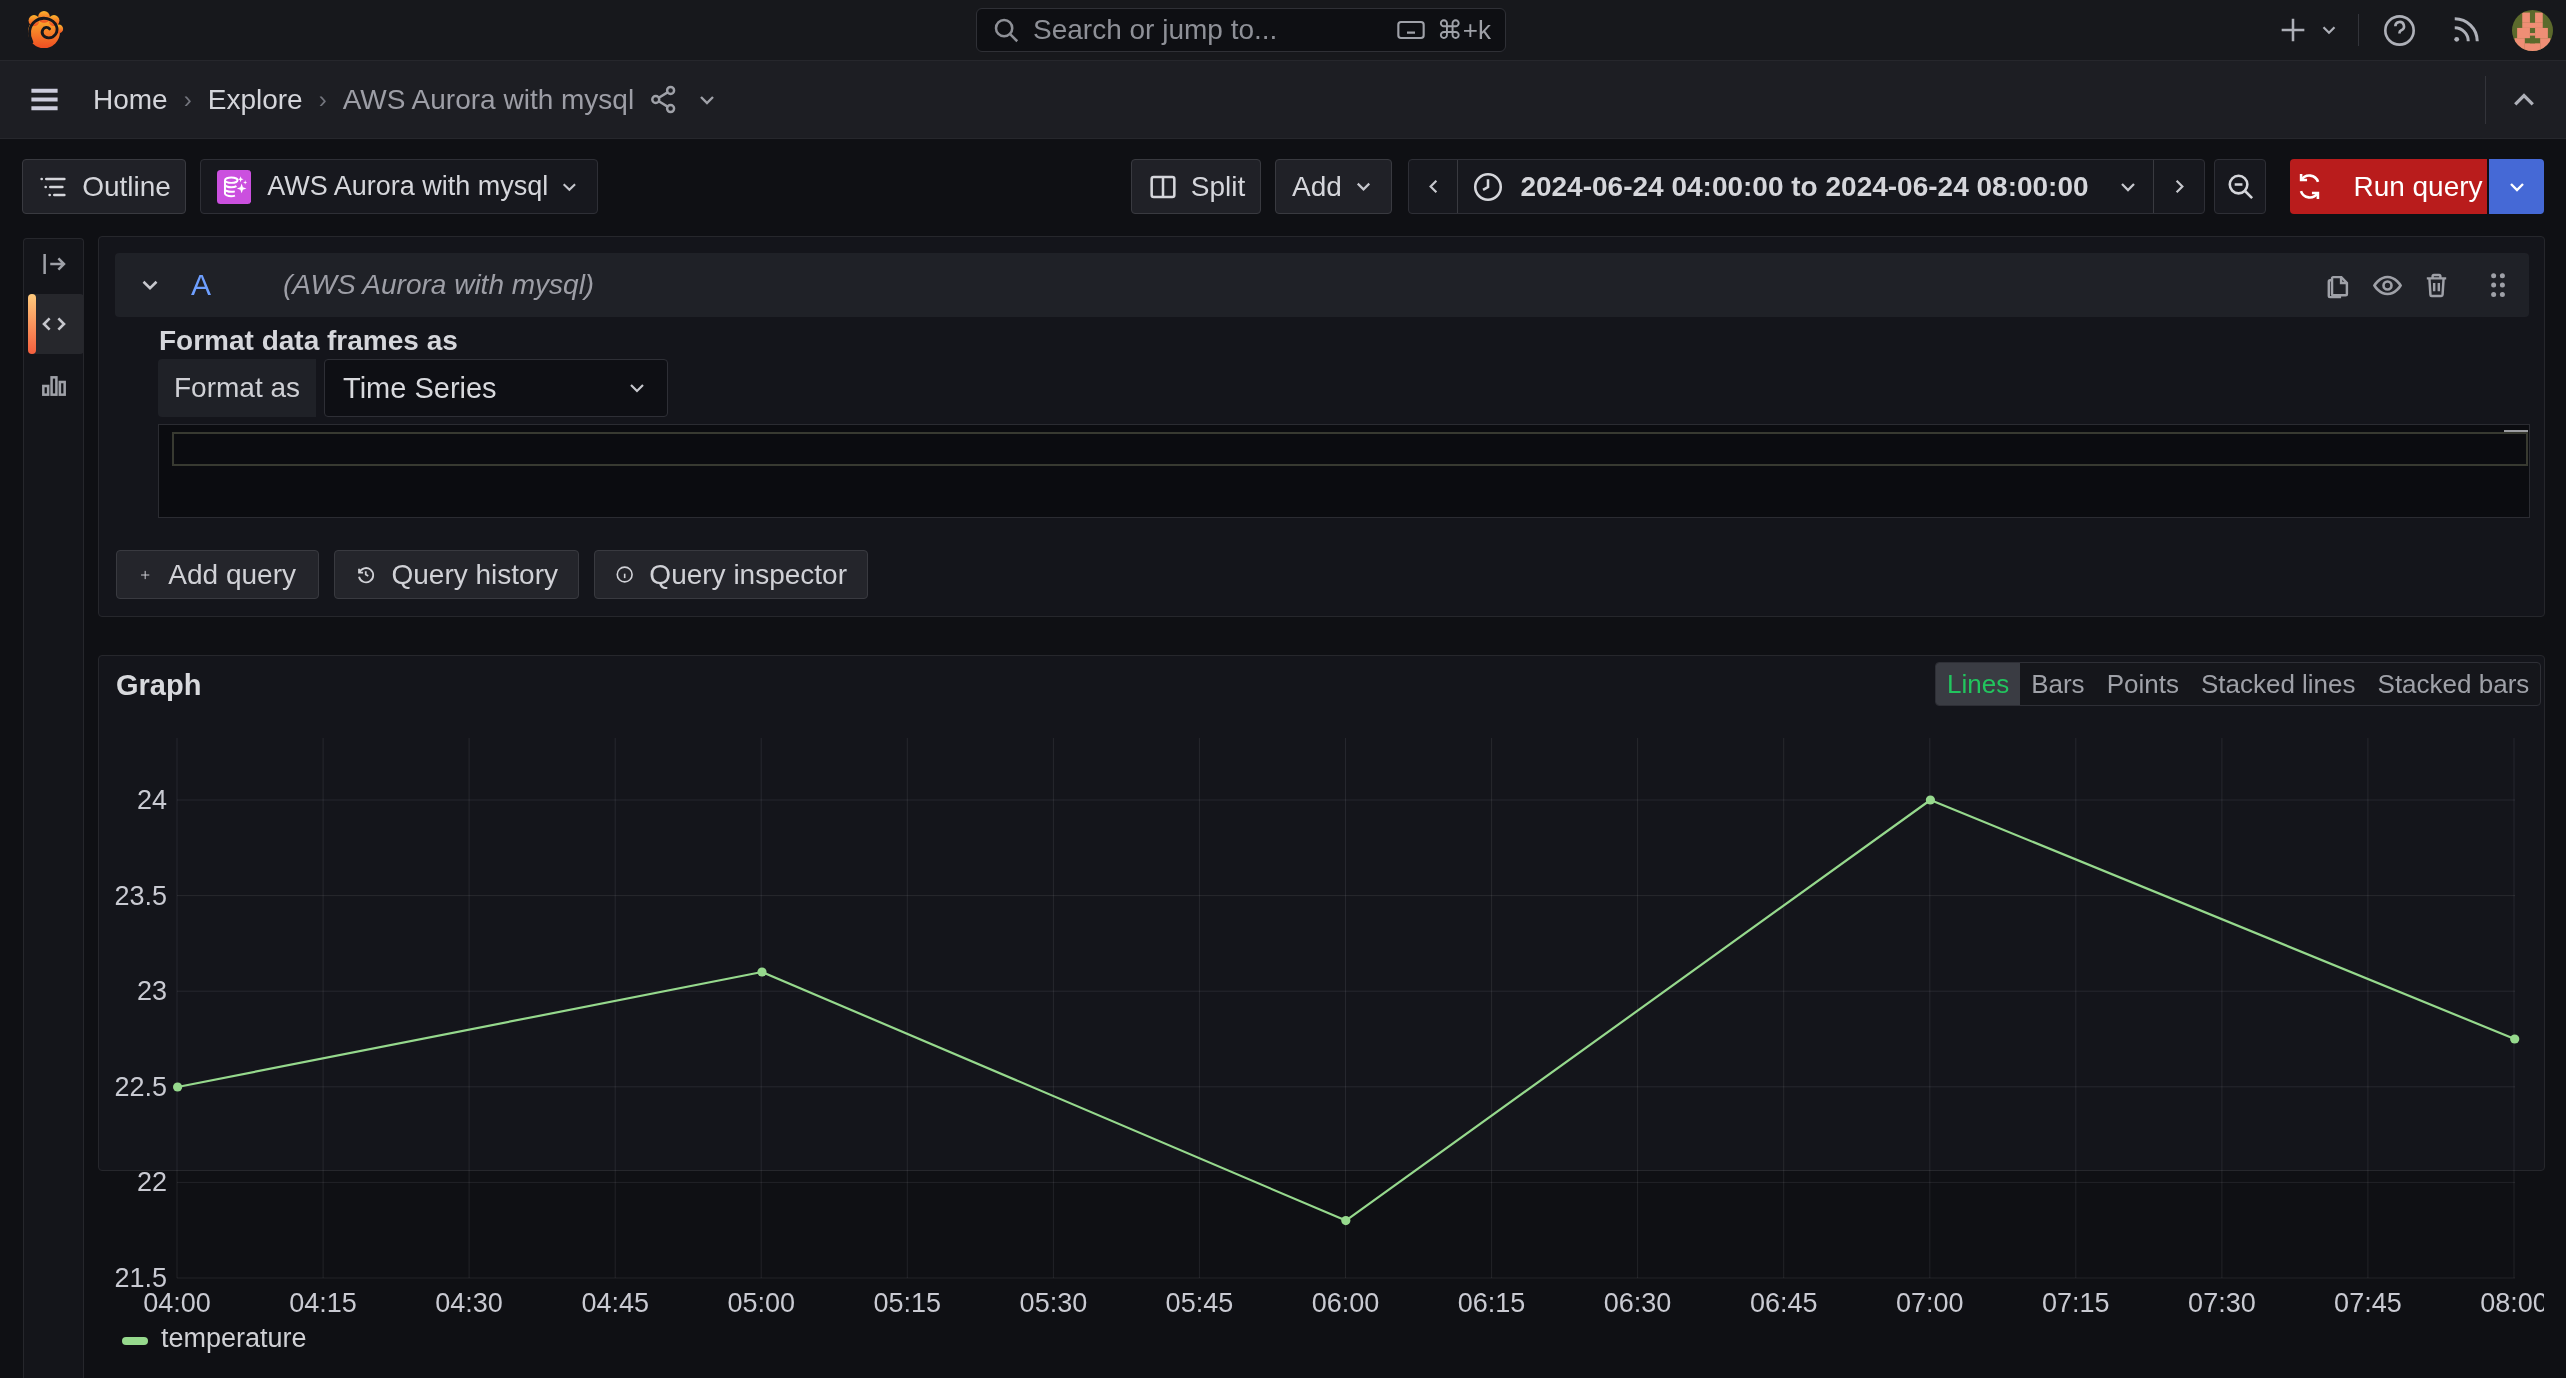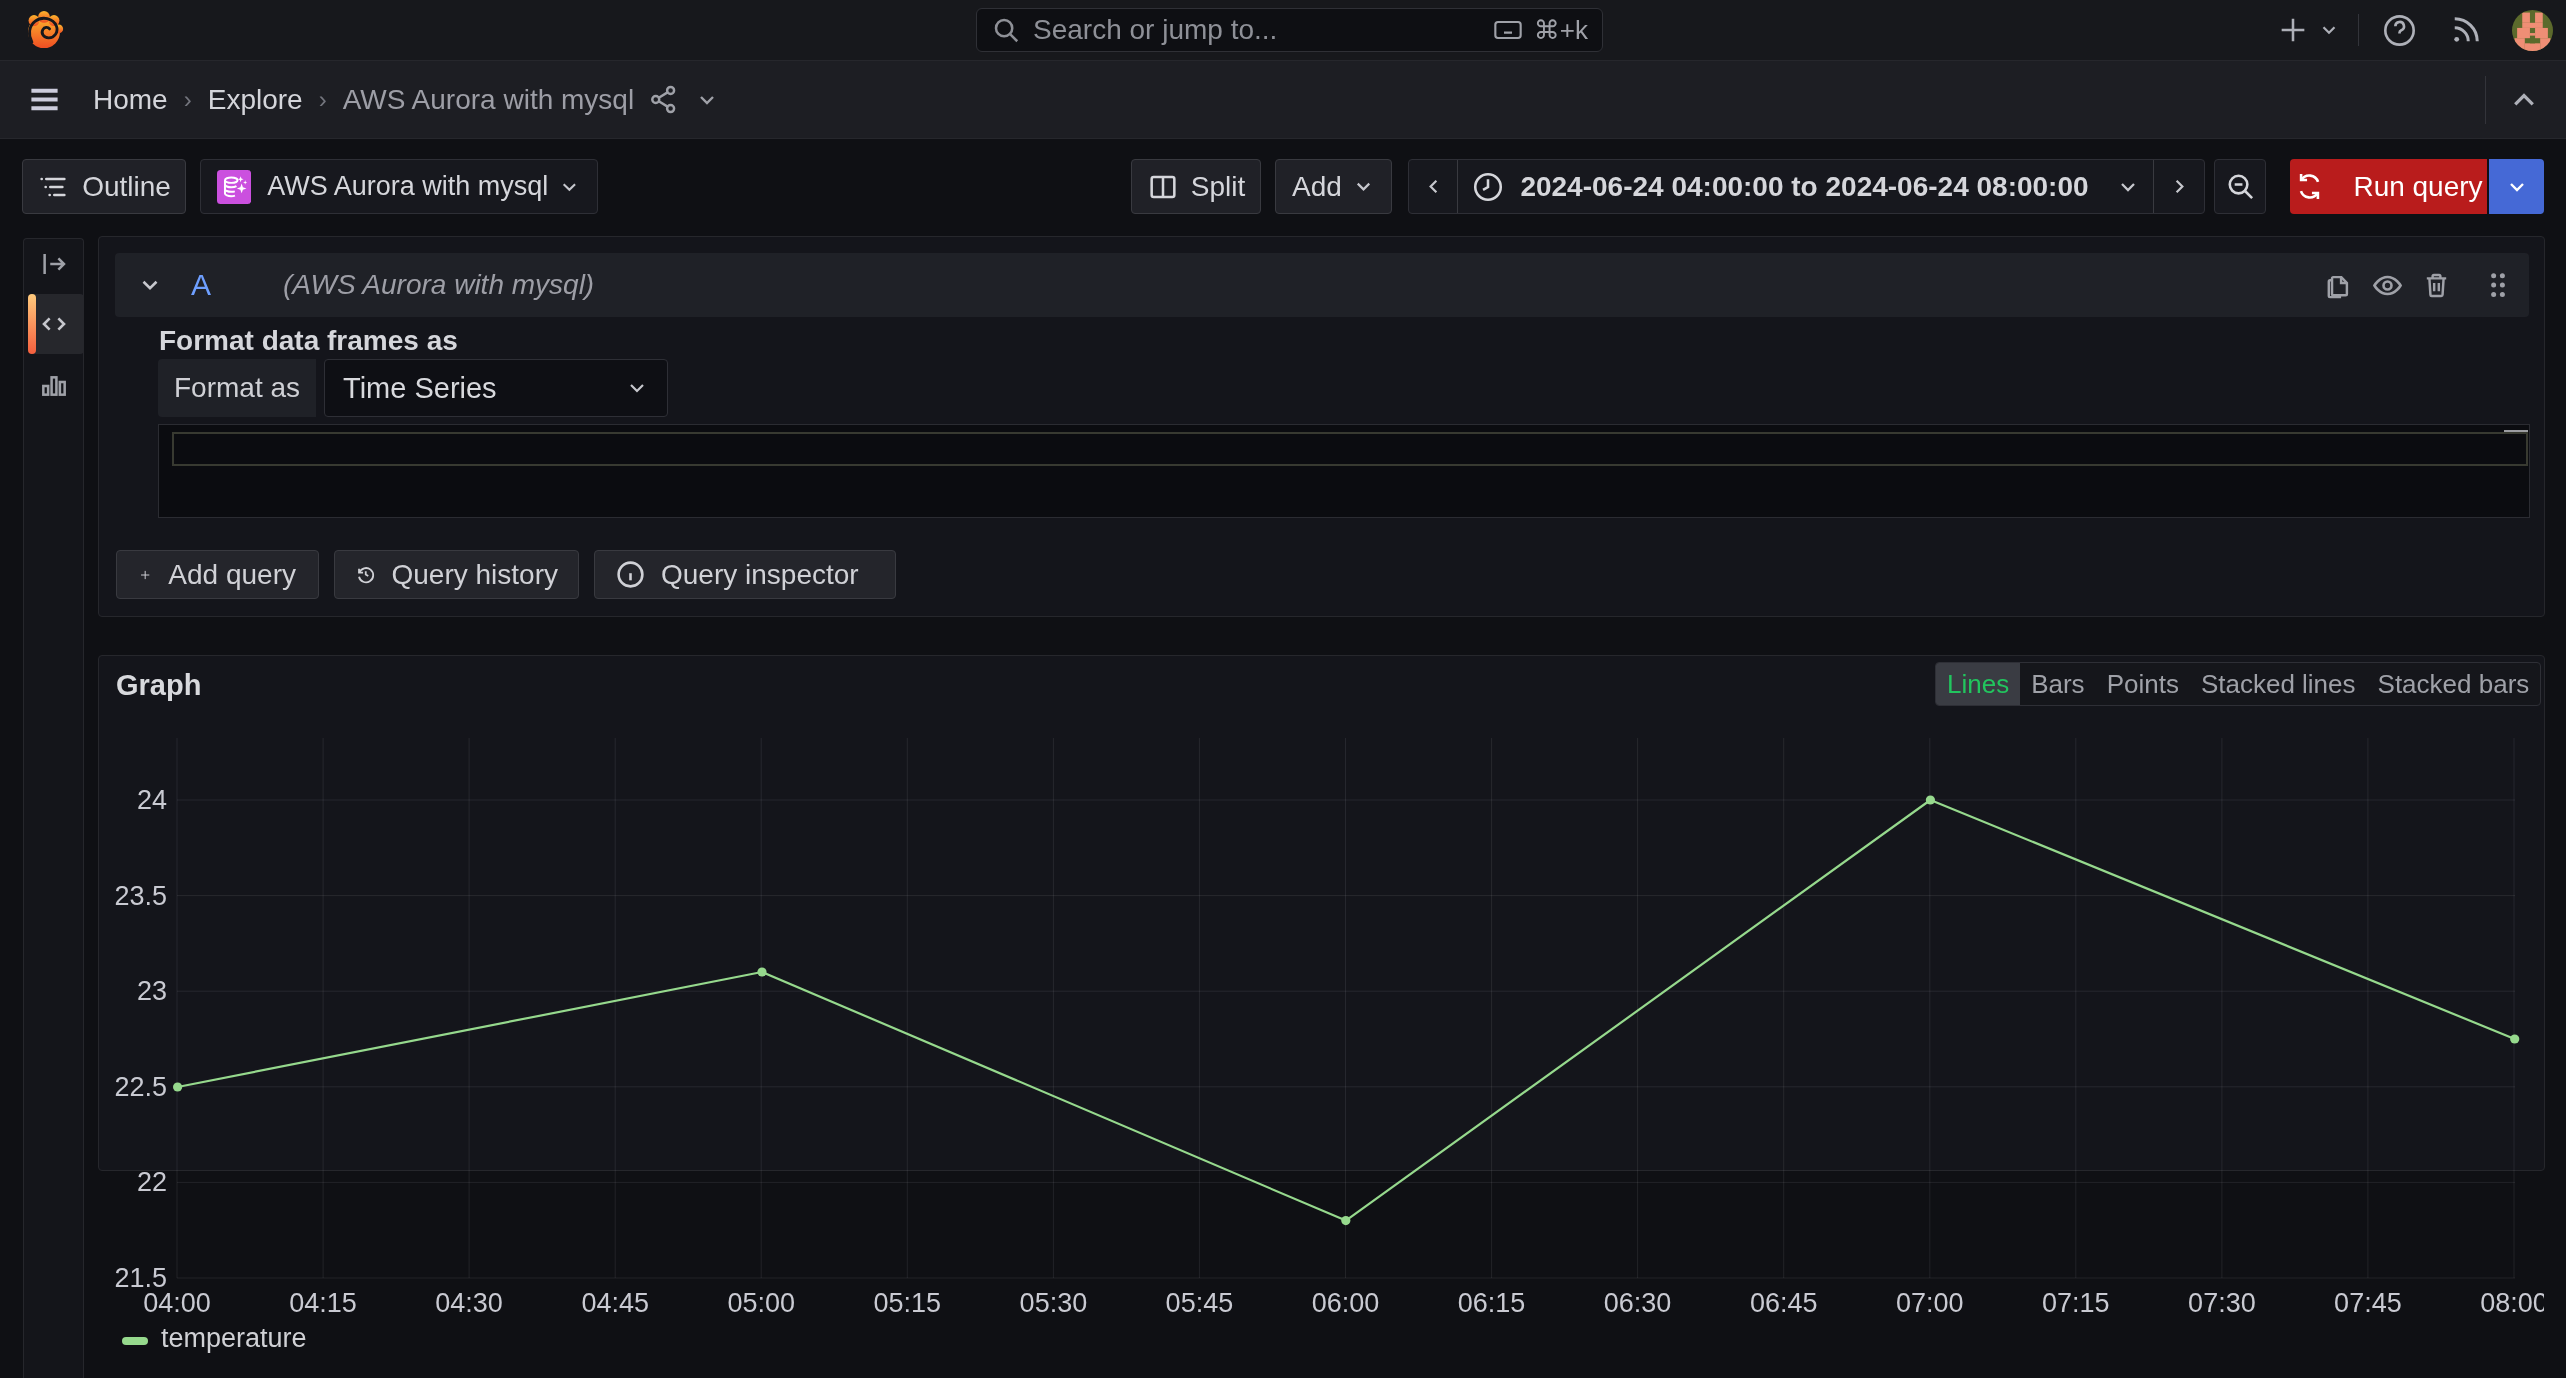--- a/index.html
+++ b/index.html
@@ -8,21 +8,21 @@
   position:relative;
   background:#0f1014;
   font-family:"Liberation Sans", sans-serif;
   color:#ccccdc;
 }
 .abs { position:absolute; }
 svg { display:block; }
 
 .nav { position:absolute; left:0; top:0; width:2566px; height:61px; background:#17181c; border-bottom:1px solid #26272c; }
 .search {
-  position:absolute; left:976px; top:8px; width:627px; height:44px;
+  position:absolute; left:976px; top:8px; width:530px; height:44px;
   background:#0e0f13; border:1px solid #2f3036; border-radius:6px;
   display:flex; align-items:center; padding:0 14px;
 }
 .search .ph { color:#8e9097; font-size:28px; margin-left:12px; flex:1; }
 .search .kbd { display:flex; align-items:center; gap:10px; color:#9fa1a8; font-size:26px; }
 .navright { position:absolute; right:0; top:0; height:60px; display:flex; align-items:center; }
 .icbtn { display:flex; align-items:center; justify-content:center; color:#aeb0b8; }
 .navdiv { width:1px; height:32px; background:#33343a; margin:0 22px 0 18px; }
 
 .crumb { position:absolute; left:0; top:61px; width:2566px; height:78px; background:#1d1e23; border-bottom:1px solid #26272c; }
@@ -349,21 +349,21 @@
     <span>Add query</span>
   </div>
   <div class="qbtn" style="left:235px;width:245px;padding:0 20px;gap:15px">
     <svg width="31" height="31" viewBox="0 0 24 24" fill="none" stroke="#d0d1d6" stroke-width="2">
         <path d="M4.5 5.5V10H9"></path>
         <path d="M4.8 10a8 8 0 1 1-.3 4.5"></path>
         <path d="M12 8.5V12l2.8 1.6"></path>
       </svg>
     <span>Query history</span>
   </div>
-  <div class="qbtn" style="left:495px;width:302px;padding:0 20px;gap:15px">
+  <div class="qbtn" style="left:495px;width:274px;padding:0 20px;gap:15px">
     <svg width="31" height="31" viewBox="0 0 24 24" fill="none" stroke="#d0d1d6" stroke-width="2">
         <circle cx="12" cy="12" r="9.2"></circle>
         <path d="M12 11v5.5"></path>
         <path d="M12 7.6h.01" stroke-width="2.6"></path>
       </svg>
     <span>Query inspector</span>
   </div>
 </div>
 
 <div class="panel" id="gpanel">

